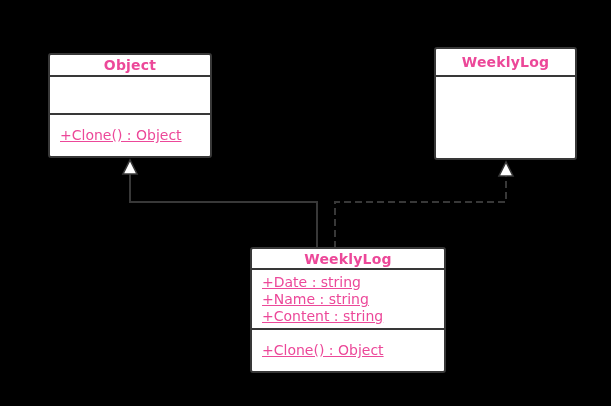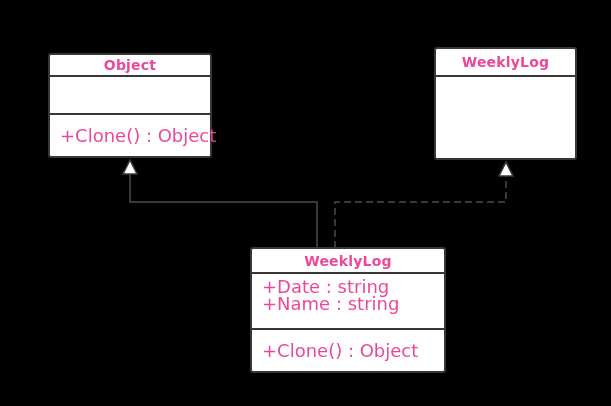--- a/index.html
+++ b/index.html
@@ -37,24 +37,25 @@
     border-bottom: 2px solid #383838;
     font-weight: bold;
     font-size: 14px;
     display: flex;
     align-items: center;
     justify-content: center;
     letter-spacing: 0.2px;
   }
   .uml-compartment {
     box-sizing: border-box;
-    font-size: 18px;
+    font-size: 14px;
     line-height: 17px;
     padding: 12px 10px;
     white-space: nowrap;
+    text-decoration: underline;
   }
   .uml-compartment.divided {
     border-bottom: 2px solid #383838;
   }
   .uml-compartment.centered {
     display: flex;
     flex-direction: column;
     justify-content: center;
   }
   .grow { flex: 1 1 auto; }
@@ -98,19 +99,20 @@
   <div class="uml-class" id="class-icloneable">
     <div class="uml-title">WeeklyLog</div>
     <div class="uml-compartment grow"></div>
   </div>
 
   <div class="uml-class" id="class-weeklylog">
     <div class="uml-title">WeeklyLog</div>
     <div class="uml-compartment attrs divided">
       <div>+Date : string</div>
       <div>+Name : string</div>
+      <div>+Content : string</div>
     </div>
     <div class="uml-compartment centered grow">
       <div>+Clone() : Object</div>
     </div>
   </div>
 
 </div>
 
 </body></html>

